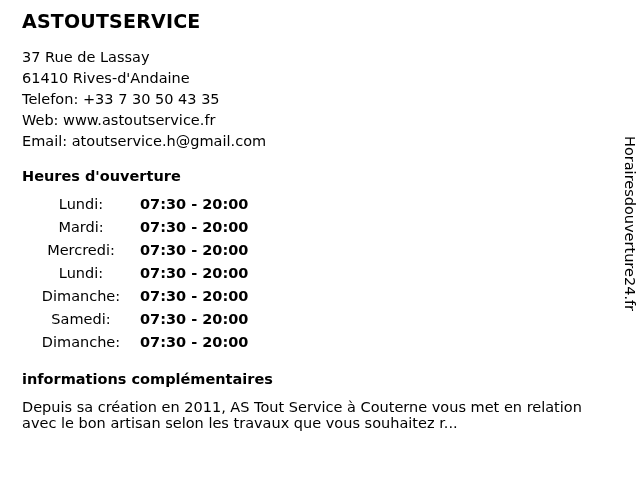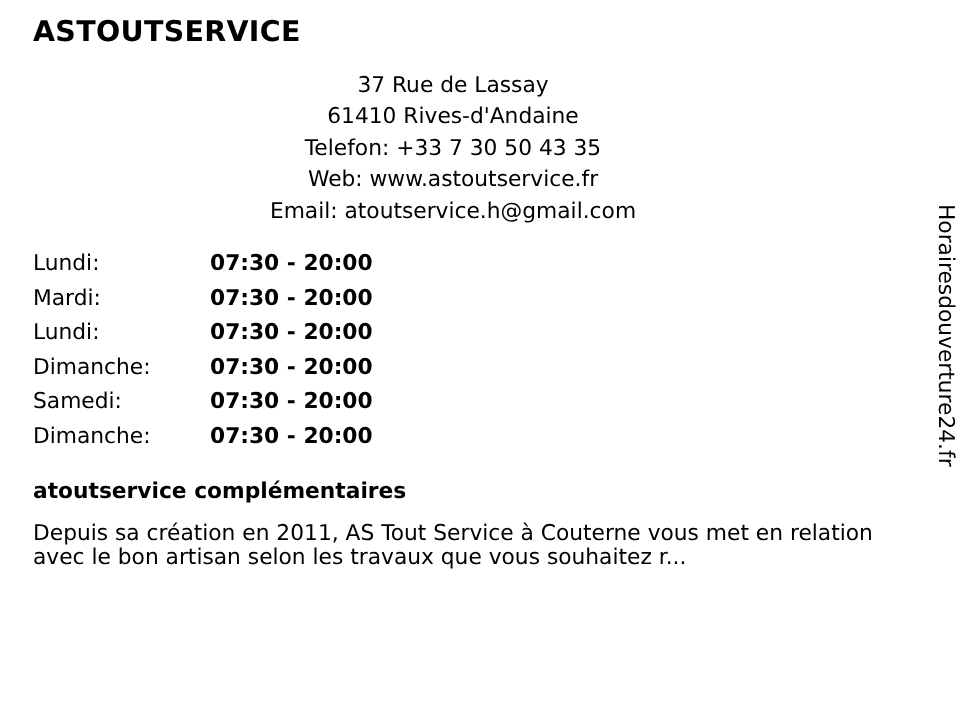--- a/index.html
+++ b/index.html
@@ -35,39 +35,39 @@
     margin: 0 0 14px 0;
     line-height: 1.2;
   }
   .address-block {
     font-size: 14.5px;
     line-height: 21px;
     margin-bottom: 16px;
   }
   .address-line {
     white-space: nowrap;
-    text-align: center;
   }
   .section-title {
     font-size: 14.5px;
     font-weight: bold;
     margin: 14px 0 12px 0;
   }
   .hours-table {
     border-collapse: collapse;
     font-size: 14.5px;
     margin-bottom: 8px;
   }
   .hours-table td {
     padding: 0 0 7px 0;
     vertical-align: top;
     white-space: nowrap;
   }
   .hours-day {
     width: 118px;
+    text-align: center;
   }
   .hours-time {
     padding-left: 0;
     font-weight: bold;
   }
   .info-title {
     font-size: 14.5px;
     font-weight: bold;
     margin: 14px 0 12px 0;
   }
@@ -97,29 +97,34 @@
     <h1 class="company-name">ASTOUTSERVICE</h1>
 
     <div class="address-block">
       <div class="address-line">37 Rue de Lassay</div>
       <div class="address-line">61410 Rives-d'Andaine</div>
       <div class="address-line">Telefon: +33 7 30 50 43 35</div>
       <div class="address-line">Web: www.astoutservice.fr</div>
       <div class="address-line">Email: atoutservice.h@gmail.com</div>
     </div>
 
+    <div class="section-title">Heures d'ouverture</div>
 
     <table class="hours-table">
       <tbody>
         <tr>
           <td class="hours-day">Lundi:</td>
           <td class="hours-time">07:30 - 20:00</td>
         </tr>
         <tr>
           <td class="hours-day">Mardi:</td>
+          <td class="hours-time">07:30 - 20:00</td>
+        </tr>
+        <tr>
+          <td class="hours-day">Mercredi:</td>
           <td class="hours-time">07:30 - 20:00</td>
         </tr>
         <tr>
           <td class="hours-day">Lundi:</td>
           <td class="hours-time">07:30 - 20:00</td>
         </tr>
         <tr>
           <td class="hours-day">Dimanche:</td>
           <td class="hours-time">07:30 - 20:00</td>
         </tr>
@@ -127,21 +132,21 @@
           <td class="hours-day">Samedi:</td>
           <td class="hours-time">07:30 - 20:00</td>
         </tr>
         <tr>
           <td class="hours-day">Dimanche:</td>
           <td class="hours-time">07:30 - 20:00</td>
         </tr>
       </tbody>
     </table>
 
-    <div class="info-title">atoutservice complémentaires</div>
+    <div class="info-title">informations complémentaires</div>
 
     <div class="info-text">Depuis sa création en 2011, AS Tout Service à Couterne vous met en relation avec le bon artisan selon les travaux que vous souhaitez r...</div>
 
   </div>
 
   <div class="vertical-label">Horairesdouverture24.fr</div>
 
 </div>
 
 </body></html>

